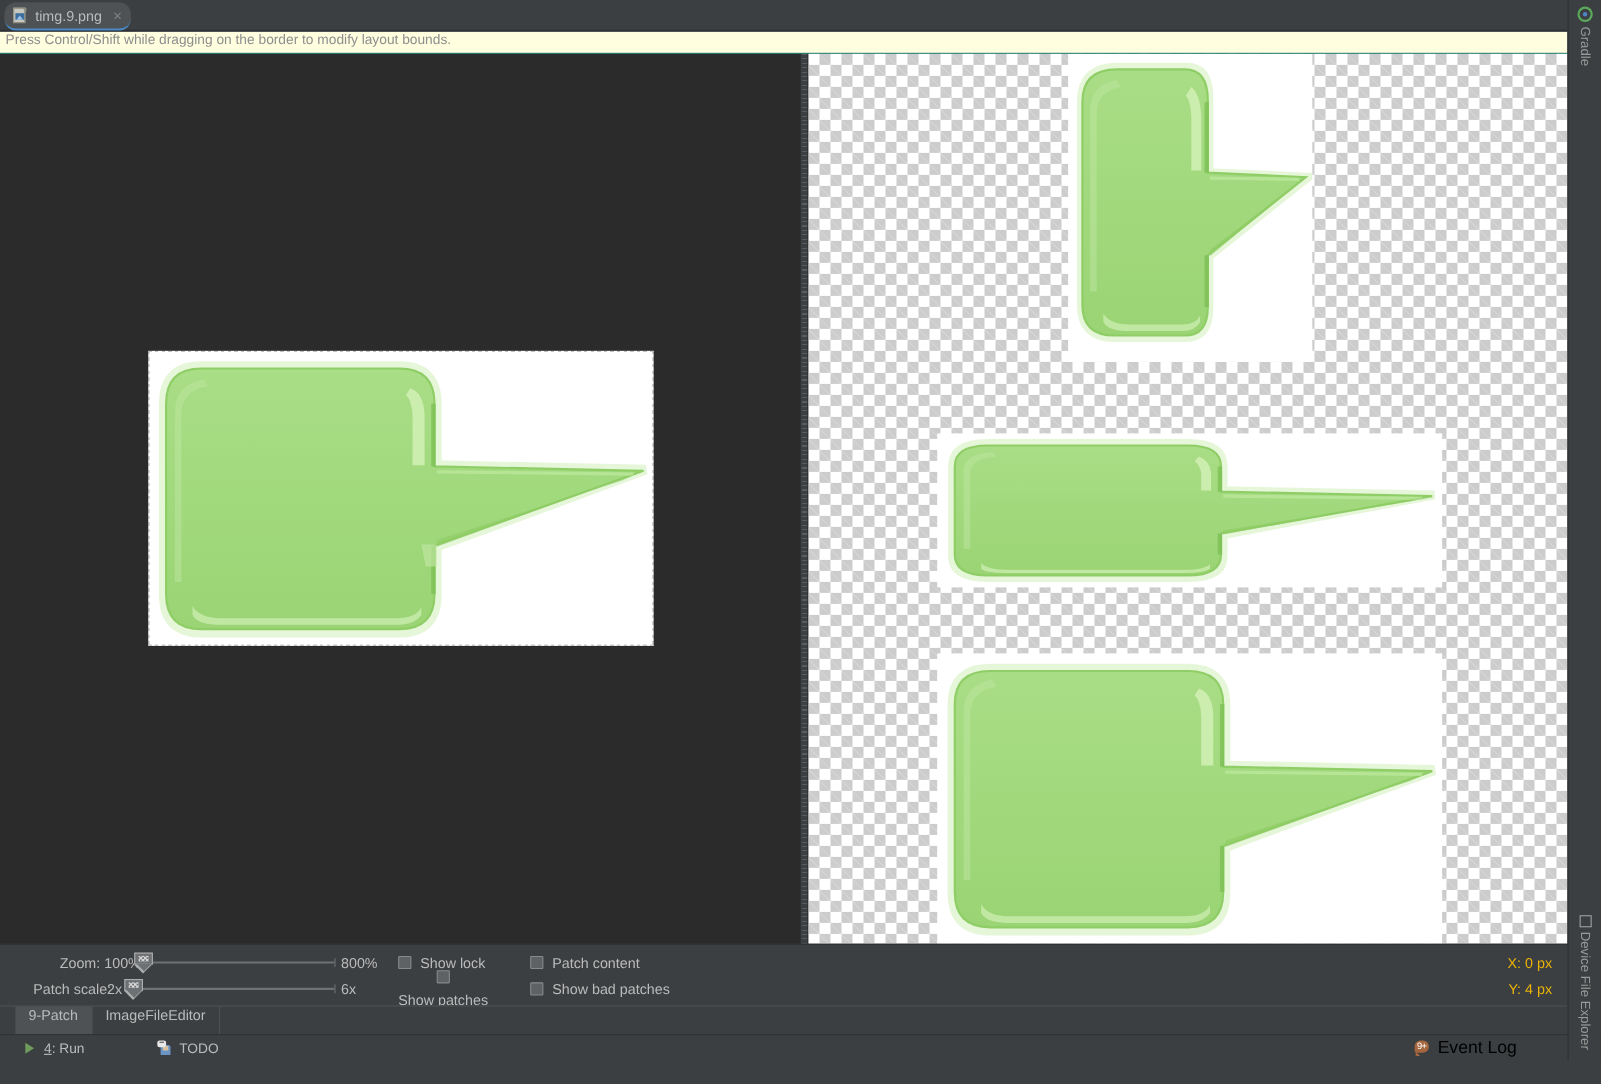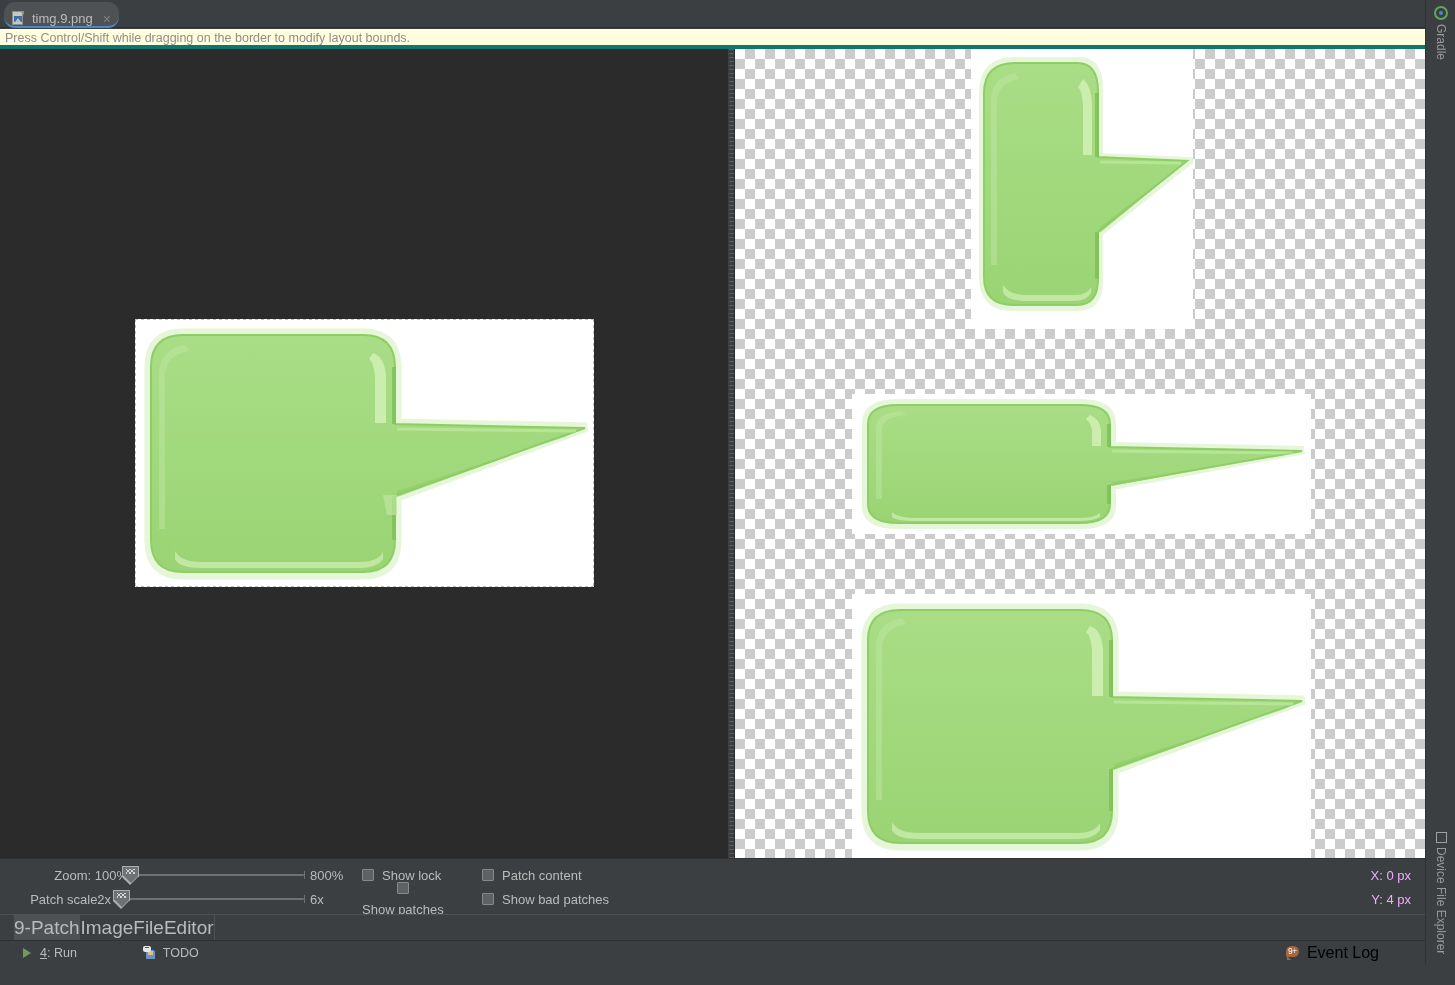--- a/index.html
+++ b/index.html
@@ -12,21 +12,21 @@
   #app { position: relative; width: 1455px; height: 985px; }
 
   
   .tabstrip {
     position: absolute; left: 0; top: 0; width: 1425px; height: 28px;
     background: #3C3F41;
     border-bottom: 1px solid #2F3133;
   }
   .tab {
     position: absolute; left: 4px; top: 2px; height: 26px;
-    display: flex; align-items: flex-end; gap: 7px;
+    display: flex; align-items: center; gap: 7px;
     padding: 0 8px 0 8px;
     background: #4E5254;
     border-bottom: 2px solid #4A88C7;
     border-radius: 11px;
   }
   .tab-label { color: #BBBBBB; font-size: 13px; white-space: nowrap; }
   .tab-close { color: #7E8284; font-size: 14px; line-height: 1; margin-left: 3px; }
   .file-icon { width: 13px; height: 15px; position: relative; display:inline-block; }
   .file-icon .pg {
     position:absolute; left:0; top:0; width:11px; height:14px;
@@ -43,22 +43,22 @@
   }
   .file-icon .fold {
     position:absolute; right:1px; top:0; width:0;height:0;
     border-left:4px solid transparent; border-top:4px solid #8E8E84;
   }
 
   
   .hintbar {
     position: absolute; left: 0; top: 29px; width: 1425px; height: 20px;
     background: #FFFFE0;
-    border-bottom: 4px solid #0f766e;
-    display: flex; align-items: flex-end;
+    border-bottom: 1px solid #0f766e;
+    display: flex; align-items: flex-start;
   }
   .hintbar span { color: #8E8E8E; font-size: 12.5px; padding-left: 5px; }
 
   
   .workarea {
     position: absolute; left: 0; top: 49px; width: 1425px; height: 809px;
   }
   .canvas-left {
     position: absolute; left: 0; top: 0; width: 728px; height: 809px;
     background: #2B2B2B;
@@ -173,31 +173,31 @@
     border-top:7px solid #6E7173;
   }
 
   .cbx-group { position:absolute; display:flex; align-items:center; gap:8px; }
   .cbx {
     width:12px; height:12px; background:#5E6264;
     border:1px solid #868A8C; border-radius:1px; flex:none;
   }
   .cbx-lbl { color:#BBBBBB; font-size:13px; white-space:nowrap; }
 
-  .coord { position:absolute; right:14px; color:#f0abfc; font-size:13px; }
+  .coord { position:absolute; right:14px; color:#eab308; font-size:13px; }
 
   
   .editortabs {
     position:absolute; left:0; top:914px; width:1425px; height:26px;
     background:#3C3F41; border-top:1px solid #4E5254;
     display:flex; align-items:stretch;
   }
   .etab {
-    display:flex; align-items:center; padding:0 0;
-    color:#BBBBBB; font-size:19px;
+    display:flex; padding:0 12px;
+    color:#BBBBBB; font-size:13px;
     border-right:1px solid #4E5254;
   }
   .etab.sel { background:#4E5254; }
 
   
   .toolbar-bottom {
     position:absolute; left:0; top:940px; width:1455px; height:24px;
     background:#3C3F41; border-top:1px solid #2F3133;
     display:flex; align-items:center;
   }

